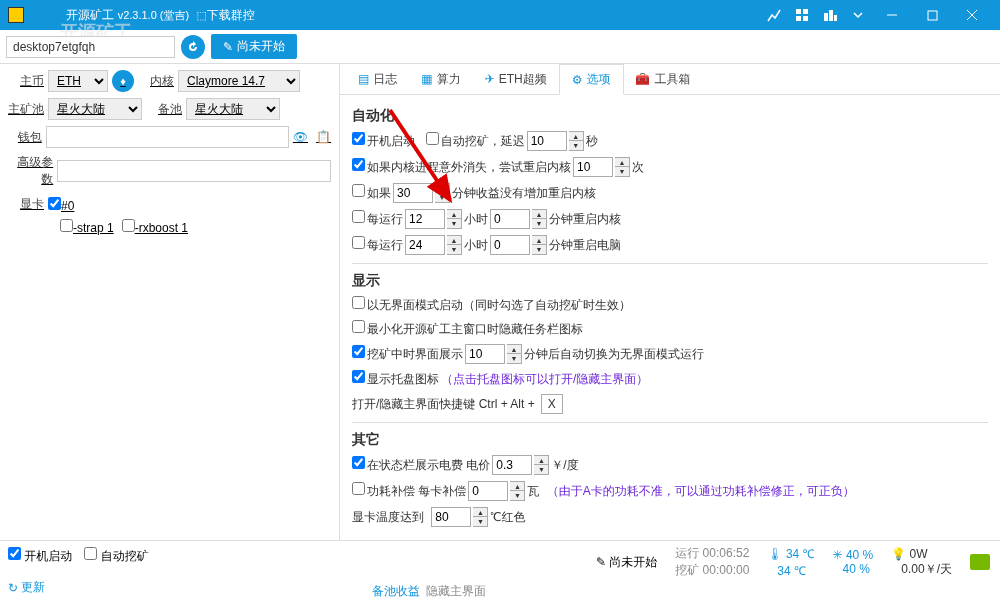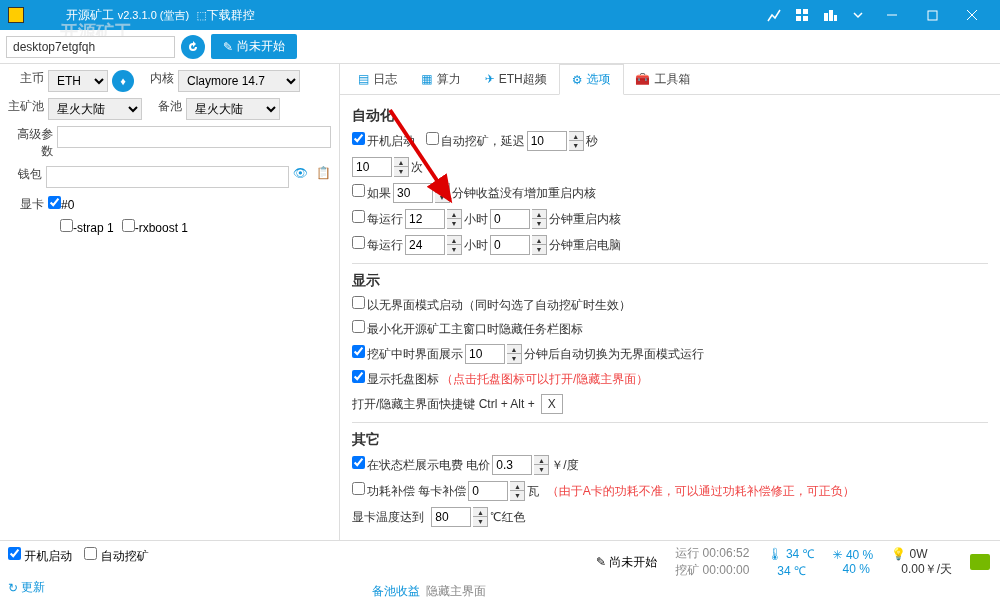--- a/index.html
+++ b/index.html
@@ -18,21 +18,21 @@
 
 .toolbar { height: 34px; display: flex; align-items: center; padding: 8px 6px; border-bottom: 1px solid #ddd; gap: 6px; position: relative; z-index: 1; }
 .toolbar .hostname { flex: 0 0 168px; padding: 3px 6px; border: 1px solid #ccc; color: #888; font-size: 12px; }
 .toolbar .roundbtn { width: 24px; height: 24px; border-radius: 50%; background: #1296db; display: flex; align-items: center; justify-content: center; cursor: pointer; }
 .toolbar .startbtn { background: #1296db; color: #fff; padding: 4px 12px; border-radius: 2px; cursor: pointer; display: flex; align-items: center; gap: 4px; }
 
 .body { display: flex; height: calc(600px - 30px - 34px - 60px); }
 .leftpanel { width: 340px; border-right: 1px solid #ddd; padding: 6px 8px; }
 .rightpanel { flex: 1; display: flex; flex-direction: column; }
 
-.lrow { display: flex; margin-bottom: 6px; gap: 4px; }
+.lrow { display: flex; align-items: center; margin-bottom: 6px; gap: 4px; text-decoration: underline; }
 .lrow .lbl { width: 36px; color: #444; text-align: right; font-size: 12px; }
 .lrow select, .lrow input[type=text] { border: 1px solid #ccc; padding: 2px 4px; font-size: 12px; height: 22px; }
 .lrow .coin { width: 60px; }
 .lrow .kern { width: 122px; }
 .lrow .pool { width: 94px; }
 .lrow .circle { width: 22px; height: 22px; border-radius: 50%; background: #1296db; display: flex; align-items: center; justify-content: center; color: #fff; font-size: 11px; }
 .wallet { width: 258px; height: 22px; }
 .advparam { width: 290px; height: 22px; }
 .eye { color: #1296db; cursor: pointer; }
 .clip { color: #1296db; cursor: pointer; margin-left: 4px; }
@@ -43,21 +43,21 @@
 
 .tabcontent { flex: 1; padding: 8px 12px; overflow-y: auto; }
 .section-title { font-size: 14px; font-weight: bold; color: #333; margin: 4px 0 6px; }
 .optrow { display: flex; align-items: center; margin-bottom: 6px; gap: 2px; color: #333; }
 .optrow input[type=checkbox] { margin-right: 2px; }
 .optrow input[type=text] { width: 40px; height: 20px; border: 1px solid #aaa; padding: 0 3px; }
 .spinner { display: inline-flex; flex-direction: column; border: 1px solid #aaa; border-left: none; height: 20px; }
 .spinner .sp { width: 14px; height: 10px; font-size: 7px; display: flex; align-items: center; justify-content: center; cursor: pointer; background: #f0f0f0; }
 .spinner .sp:first-child { border-bottom: 1px solid #aaa; }
 hr { border: none; border-top: 1px solid #ddd; margin: 8px 0; }
-.redtext { color: #ef4444; }
+.redtext { color: #6d28d9; }
 .hotkey-box { border: 1px solid #aaa; padding: 2px 6px; margin-left: 4px; }
 
 .redarrow { position: absolute; top: 100px; left: 380px; z-index: 50; pointer-events: none; }
 
 .footer { position: absolute; bottom: 0; left: 0; right: 0; height: 60px; border-top: 1px solid #ddd; }
 .footer-left { position: absolute; left: 8px; top: 6px; display: flex; gap: 12px; align-items: center; }
 .footer-update { position: absolute; left: 8px; bottom: 4px; color: #1296db; display: flex; align-items: center; gap: 3px; cursor: pointer; }
 .footer-right { position: absolute; right: 6px; top: 2px; bottom: 2px; left: 340px; font-size: 11px; }
 .footer-right .fr1 { display: flex; align-items: center; gap: 18px; justify-content: flex-end; padding: 2px 4px; }
 .footer-right .fr2 { display: flex; align-items: center; gap: 6px; padding: 2px 4px; font-size: 11px; }
@@ -140,28 +140,28 @@
       <span class="lbl">内核</span>
       <select class="kern"><option>Claymore 14.7</option></select>
     </div>
     <div class="lrow">
       <span class="lbl">主矿池</span>
       <select class="pool"><option>星火大陆</option></select>
       <span class="lbl">备池</span>
       <select class="pool"><option>星火大陆</option></select>
     </div>
     <div class="lrow">
-      <span class="lbl" style="width:48px">高级参数</span>
-      <input class="advparam" type="text" style="">
-    </div>
-    <div class="lrow">
       <span class="lbl">钱包</span>
       <input class="wallet" type="text" style="">
       <span class="eye">👁</span>
       <span class="clip">📋</span>
+    </div>
+    <div class="lrow">
+      <span class="lbl" style="width:48px">高级参数</span>
+      <input class="advparam" type="text" style="">
     </div>
     <div class="lrow" style="margin-top:8px">
       <span class="lbl">显卡</span>
       <label><input type="checkbox" checked="" style=""><span>#0</span></label>
     </div>
     <div class="lrow" style="padding-left:52px;gap:8px">
       <label><input type="checkbox" style=""><span>-strap 1</span></label>
       <label><input type="checkbox" style=""><span>-rxboost 1</span></label>
     </div>
   </div>
@@ -195,20 +195,21 @@
       <div class="optrow">
         <label><input type="checkbox" checked="" style=""><span>开机启动</span></label>&nbsp;&nbsp;
         <label><input type="checkbox" style=""><span>自动挖矿，延迟</span></label>
         <input type="text" value="10" style=""><div class="spinner">
             <div class="sp">▲</div>
             <div class="sp">▼</div>
           </div>
         <span>秒</span>
       </div>
       <div class="optrow">
+        <label><input type="checkbox" checked="" style=""><span>如果内核进程意外消失，尝试重启内核</span></label>
         <input type="text" value="10" style="">
           <div class="spinner">
             <div class="sp">▲</div>
             <div class="sp">▼</div>
           </div>
         <span>次</span>
       </div>
       <div class="optrow">
         <label><input type="checkbox" style=""><span>如果</span></label>
         <input type="text" value="30" style="">

